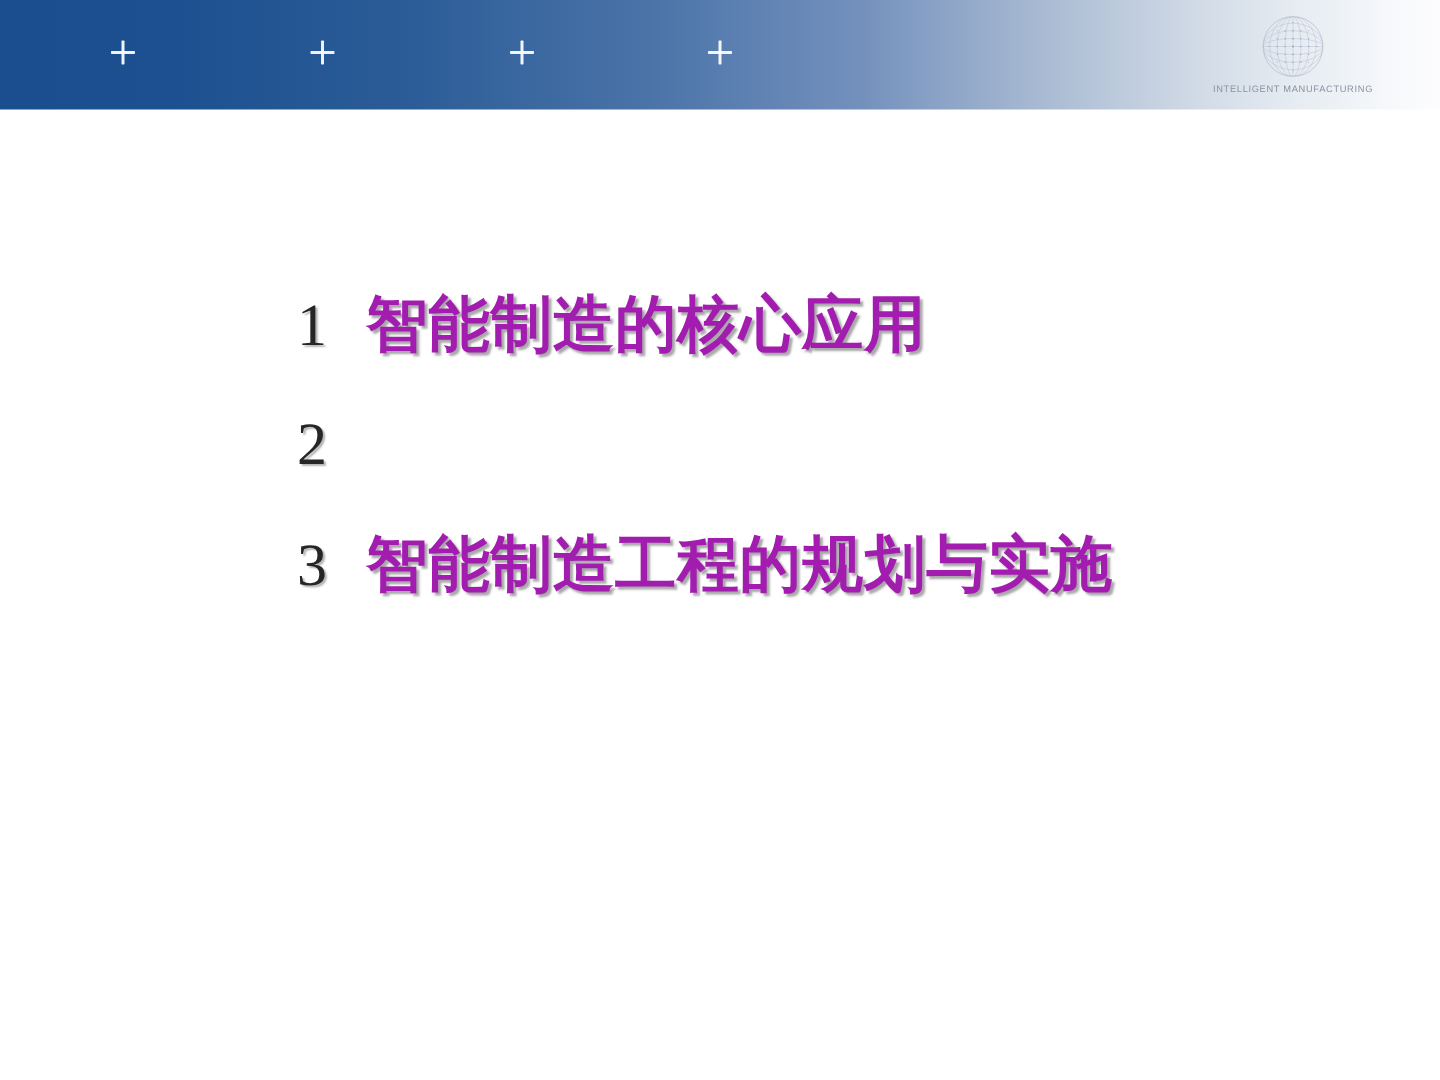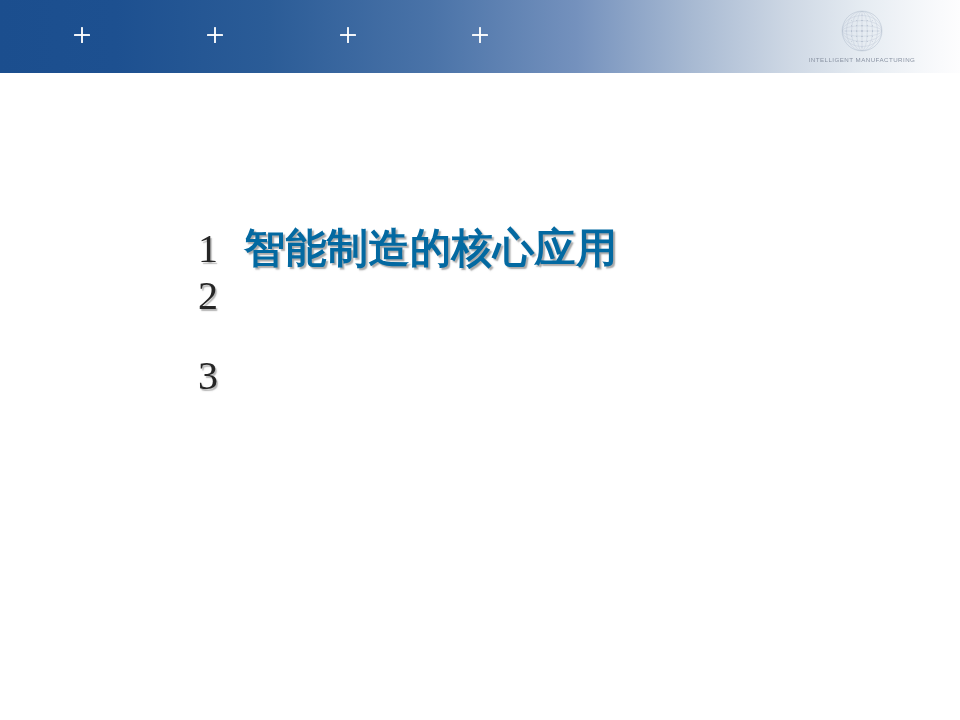--- a/index.html
+++ b/index.html
@@ -130,26 +130,25 @@
     color: #262626;
     line-height: 1;
     width: 46px;
     flex: 0 0 auto;
     text-shadow: 1.5px 1.5px 1.2px rgba(120, 120, 120, 0.55);
   }
   .agenda-text {
     font-family: "DejaVu Sans", "Liberation Sans", sans-serif;
     font-size: 41px;
     font-weight: 700;
-    color: #0369a1;
+    color: #a21caf;
     line-height: 1;
     letter-spacing: 0.5px;
     text-shadow: 2px 2px 1.5px rgba(110, 110, 110, 0.6);
     white-space: nowrap;
-    margin-top: 32px;
   }
 </style>
 </head>
 <body>
 
 <div class="slide">
 
   <div class="header-band">
 
     <div class="plus-row">
@@ -223,17 +222,18 @@
       <span class="agenda-num">1</span>
       <span class="agenda-text">智能制造的核心应用</span>
     </div>
 
     <div class="agenda-item">
       <span class="agenda-num">2</span>
     </div>
 
     <div class="agenda-item">
       <span class="agenda-num">3</span>
+      <span class="agenda-text">智能制造工程的规划与实施</span>
     </div>
 
   </div>
 
 </div>
 
 </body></html>

